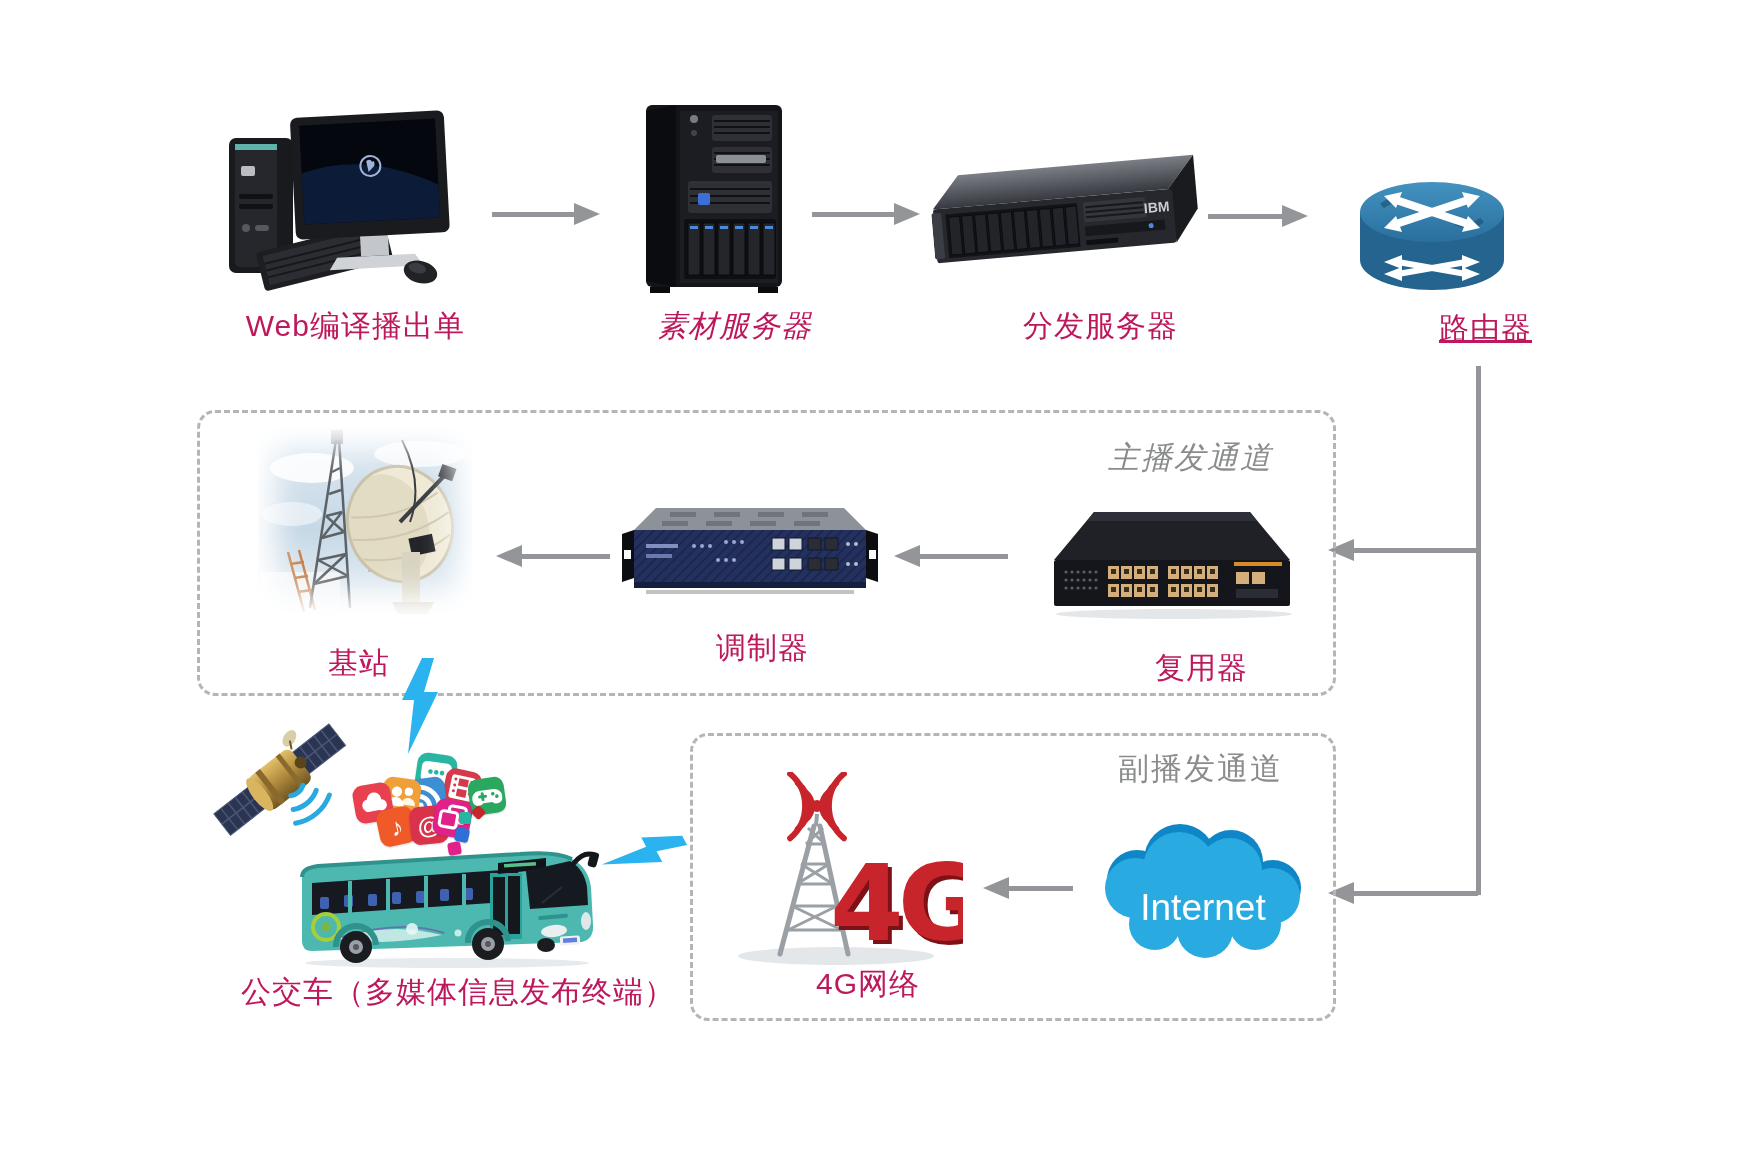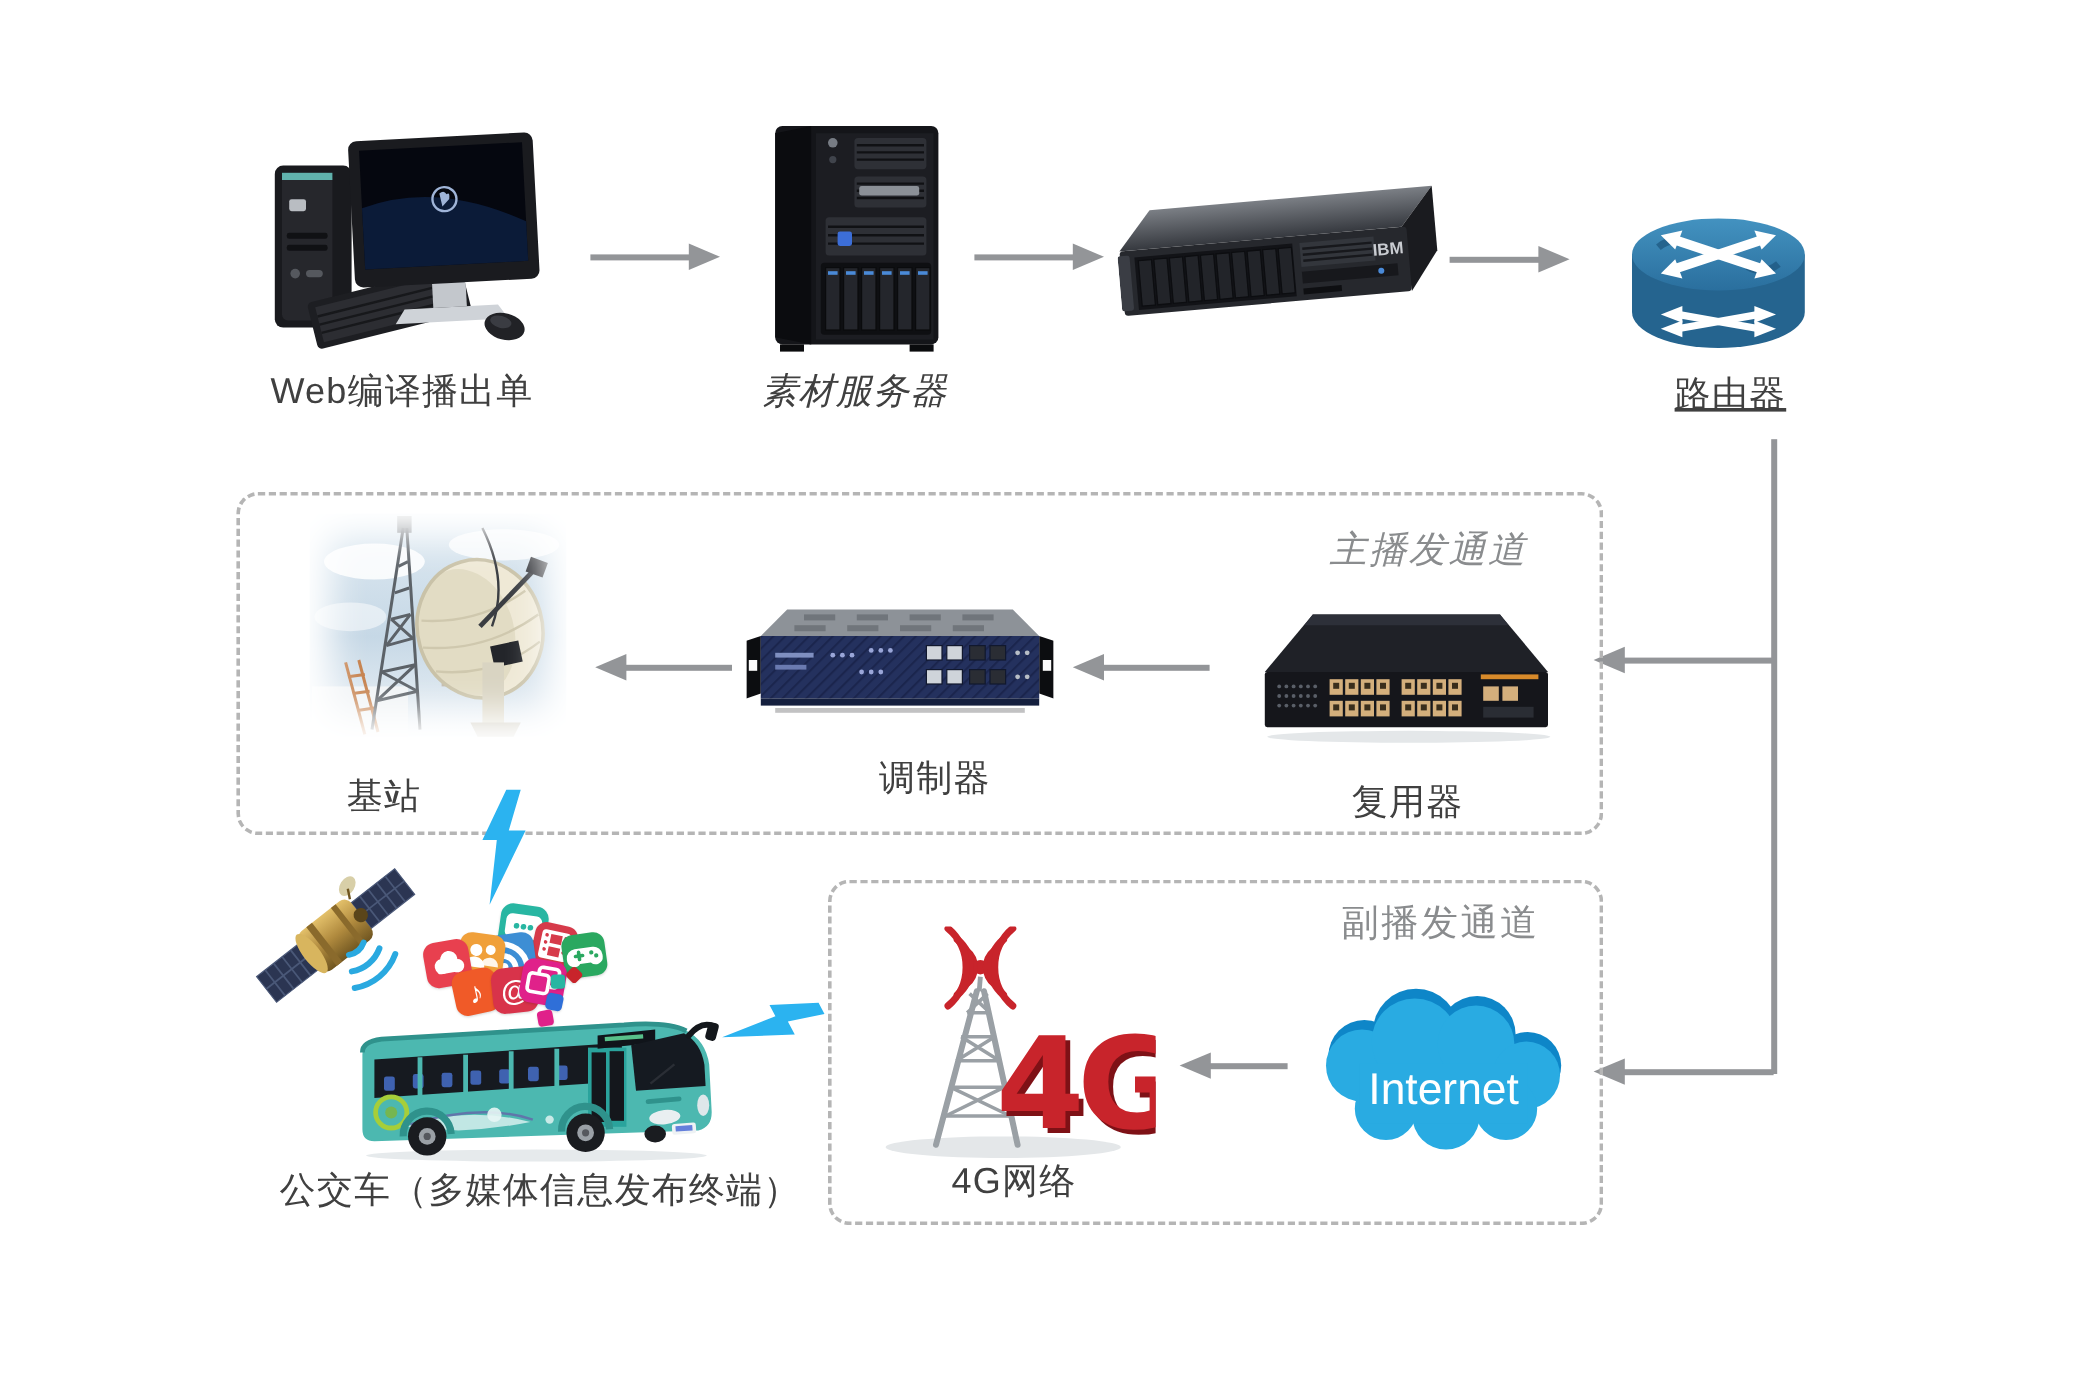--- a/index.html
+++ b/index.html
@@ -1,19 +1,19 @@
 <!DOCTYPE html>
 <html><head>
 <meta charset="utf-8">
 <style>
   html,body{margin:0;padding:0;background:#fff;}
   .stage{position:relative;width:1743px;height:1157px;background:#fff;overflow:hidden;
          font-family:"Liberation Sans","DejaVu Sans",sans-serif;}
   .abs{position:absolute;}
-  .node-label{position:absolute;color:#404040;font-size:30px;text-align:center;letter-spacing:1px;}
+  .node-label{position:absolute;color:#be185d;font-size:30px;text-align:right;letter-spacing:1px;}
   .box{position:absolute;border:3px dashed #b5b5b5;border-radius:18px;}
   .box-title{position:absolute;color:#8a8c8e;font-size:31px;letter-spacing:2px;}
   .arrow{position:absolute;height:5px;background:#939598;}
   .arrow.right::after{content:"";position:absolute;right:-24px;top:-9px;
     border-left:26px solid #939598;border-top:11px solid transparent;border-bottom:11px solid transparent;}
   .arrow.left::before{content:"";position:absolute;left:-24px;top:-9px;
     border-right:26px solid #939598;border-top:11px solid transparent;border-bottom:11px solid transparent;}
   .vline{position:absolute;width:5px;background:#939598;}
   .fade-overlay{position:absolute;left:0;top:0;right:0;bottom:0;
     box-shadow:inset 0 0 30px 24px #fff;border-radius:12px;pointer-events:none;}
@@ -144,20 +144,21 @@
           <line x1="154" y1="51" x2="212" y2="51"></line>
           <line x1="154" y1="56" x2="212" y2="56"></line>
           <line x1="154" y1="61" x2="212" y2="61"></line>
         </g>
       <text x="238" y="62" text-anchor="end" font-size="14" font-weight="bold" fill="#c9ccd1">IBM</text>
       <rect x="152" y="70" width="80" height="10" fill="#17181c"></rect>
       <circle cx="218" cy="75" r="2.5" fill="#4a8ad8"></circle>
       <rect x="152" y="84" width="32" height="5" fill="#0e0f12"></rect>
     </svg>
   </div>
+  <div class="node-label" style="left:978px;top:306px;width:200px;">分发服务器</div>
 
   <div class="arrow right" style="left:1208px;top:214px;width:76px;"></div>
 
   <div class="abs illus" style="left:1356px;top:178px;width:152px;height:118px;">
     <svg viewBox="0 0 152 118">
       <defs>
         <linearGradient id="rtTop" x1="0" y1="0" x2="0" y2="1">
           <stop offset="0" stop-color="#4392c0"></stop>
             <stop offset="1" stop-color="#2a6f9e"></stop>
         </linearGradient>
@@ -303,21 +304,21 @@
             <circle cx="226" cy="42" r="2"></circle>
             <circle cx="234" cy="42" r="2"></circle>
             <circle cx="226" cy="62" r="2"></circle>
             <circle cx="234" cy="62" r="2"></circle>
           </g>
       </g>
       <rect x="12" y="80" width="232" height="6" fill="#141f3e"></rect>
       <rect x="24" y="88" width="208" height="4" fill="#0c0d10" opacity=".25"></rect>
     </svg>
   </div>
-  <div class="node-label" style="left:704px;top:628px;width:150px;">调制器</div>
+  <div class="node-label" style="left:659px;top:628px;width:150px;">调制器</div>
 
   <div class="arrow left" style="left:918px;top:554px;width:90px;"></div>
 
   <div class="abs illus" style="left:1050px;top:496px;width:248px;height:132px;">
     <svg viewBox="0 0 248 132">
       <polygon points="44,16 200,16 240,64 4,64" fill="#1f2127"></polygon>
       <polygon points="44,16 200,16 207,25 37,25" fill="#2d3039"></polygon>
       <rect x="4" y="64" width="236" height="46" rx="2" fill="#15161b"></rect>
       <g fill="#5a5f68">
         <circle cx="16" cy="76" r="1.6"></circle>

